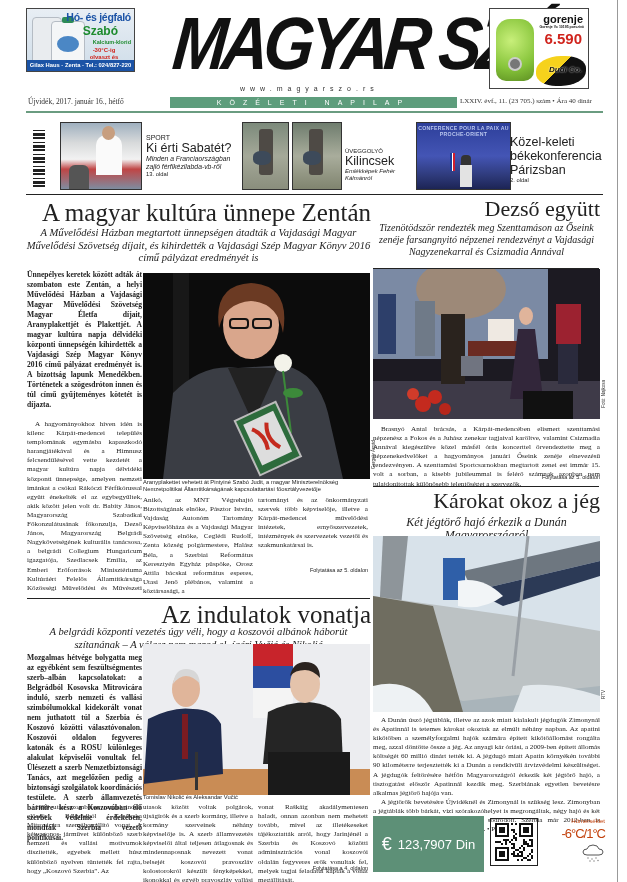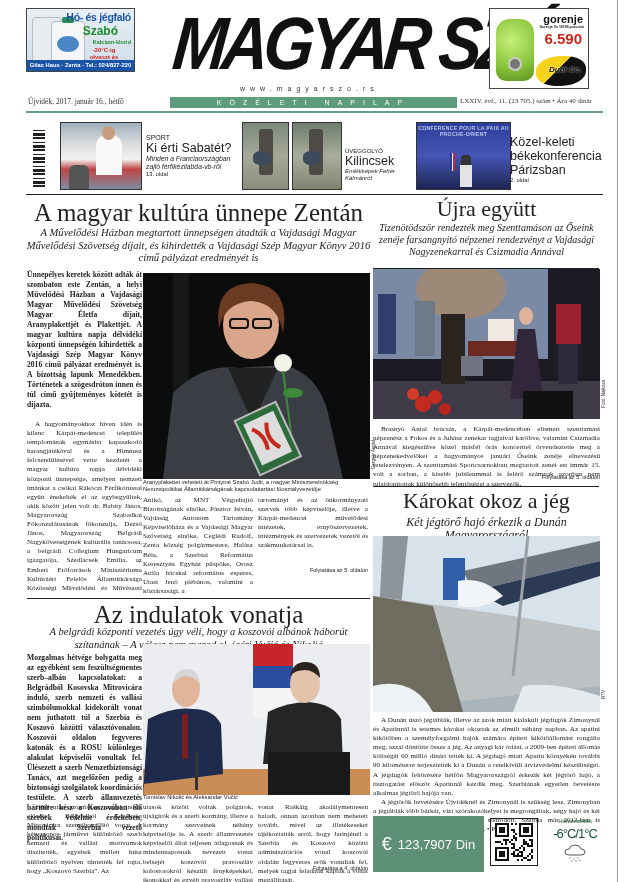--- a/index.html
+++ b/index.html
@@ -56,21 +56,21 @@
 #teaser3-img .banner{position:absolute;left:0;top:2px;width:100%;text-align:center;font:bold 5.2px "Liberation Sans",sans-serif;color:#b9c6ee;line-height:6px;letter-spacing:.3px}
 #teaser3-img .pod{position:absolute;left:43px;top:42px;width:12px;height:22px;background:#e3e3e3}
 #teaser3-img .man{position:absolute;left:44px;top:32px;width:10px;height:12px;background:#333;border-radius:4px 4px 0 0}
 #teaser3-img .flag{position:absolute;left:33px;top:30px;width:5px;height:18px;background:linear-gradient(90deg,#1c3f9c 33%,#fff 33% 66%,#d01d2e 66%)}
 #teaser3-text{left:510px;top:135px;width:95px}
 #teaser3-text .t-title{font-size:12.5px;line-height:14px}
 #teaser-rule{left:26px;top:194px;width:577px;height:1px;background:#222}
 
 #vrule{left:617px;top:0;width:1px;height:882px;background:#999}
 
-.hl{font-family:"Liberation Serif",serif;color:#222;text-align:center;font-weight:normal}
+.hl{font-family:"Liberation Serif",serif;color:#222;text-align:right;font-weight:normal}
 .dek{font:italic 10.6px "Liberation Serif",serif;color:#222;text-align:center;line-height:12.5px}
 #h1{left:26px;top:198px;width:345px;font-size:25px;line-height:30px}
 #h1-dek{left:26px;top:227px;width:345px}
 .body{font:7.1px "Liberation Serif",serif;color:#222;line-height:9.1px;text-align:justify}
 .body p{text-indent:8px}
 #a1-lead{left:27px;top:270px;width:115px;font-weight:bold;font-size:7.6px;line-height:10px}
 #a1-col1{left:27px;top:420px;width:115px;height:172px;overflow:hidden}
 #a1-photo{left:143px;top:273px;width:227px;height:206px;background:#111}
 #a1-caption{left:143px;top:479px;width:227px;font:5.8px "Liberation Sans",sans-serif;line-height:7.3px;color:#222}
 #a1-col2{left:143px;top:496px;width:110px}
@@ -96,21 +96,21 @@
 #a3-cont{left:373px;top:474px;width:227px}
 #r-rule2{left:373px;top:486px;width:226px;height:1px;background:#222}
 #h4{left:373px;top:488px;width:227px;font-size:22px;line-height:26px}
 #h4-dek{left:373px;top:516px;width:227px;font-size:12px}
 #a4-photo{left:373px;top:536px;width:227px;height:176px;background:#c9d6e1}
 #a4-body{left:373px;top:716px;width:227px}
 
 #euro-box{left:373px;top:816px;width:111px;height:56px;background:#5d9077;color:#fff;font:13px "Liberation Sans",sans-serif;display:flex;align-items:center;justify-content:center;gap:6px}
 #euro-box .eur{font-size:18px}
 #qr{left:490px;top:818px;width:48px;height:48px;border:1px solid #222;padding:4px}
-#weather{left:545px;top:818px;width:60px;text-align:center;color:#14532d}
+#weather{left:545px;top:818px;width:60px;text-align:right;color:#c2410c}
 #weather .lbl{font:6px "Liberation Sans",sans-serif}
 #weather .tmp{font:13px "Liberation Sans",sans-serif;letter-spacing:-1px;margin-top:2px}
 #weather svg{margin-top:3px}
 .credit{font:4.5px "Liberation Sans",sans-serif;color:#333;writing-mode:vertical-rl;transform:rotate(180deg)}
 </style>
 </head>
 <body>
 
 <div id="vrule" class="abs"></div>
 
@@ -262,21 +262,21 @@
     <path d="M147 32 Q150 18 162 18 Q177 18 177 34 Q170 26 162 26 Q152 26 147 32 Z" fill="#2b2420"></path>
     <rect x="125" y="108" width="82" height="43" fill="#1a1a1a"></rect>
     <rect x="52" y="108" width="3" height="38" fill="#333"></rect>
   </svg>
 </div>
 <div id="a2-caption" class="abs">Tomislav Nikolić és Aleksandar Vučić</div>
 <div id="a2-col2" class="abs body">utasok között voltak polgárok, újságírók és a szerb kormány, illetve a kormány szerveinek néhány képviselője is. A szerb államvezetés képviselői által teljesen átlagosnak és mindennaposnak nevezett vonat belsejét koszovói pravoszláv kolostorokról készült fényképekkel, ikonokkal és egyéb pravoszláv vallási motívumokkal ékesítették. A</div>
 <div id="a2-col3" class="abs body">vonat Raškáig akadálymentesen haladt, onnan azonban nem mehetett tovább, mivel az illetékeseket tájékoztatták arról, hogy Jarinjénél a Szerbia és Koszovó közötti adminisztrációs vonal koszovói oldalán fegyveres erők vonultak fel, melyek tagjai feladatul kapták a vonat megállítását.</div>
 <div id="a2-cont" class="abs cont">Folytatása a 4. oldalon</div>
 
-<h2 id="h3" class="abs hl">Újra együtt</h2>
+<h2 id="h3" class="abs hl">Dezső együtt</h2>
 <div id="h3-dek" class="abs dek">Tizenötödször rendezték meg Szenttamáson az Őseink zenéje farsangnyitó népzenei rendezvényt a Vajdasági Nagyzenekarral és Csizmadia Annával</div>
 <div id="r-rule1" class="abs"></div>
 <div id="a3-photo" class="abs">
   <svg width="227" height="150" viewBox="0 0 227 150">
     <rect width="227" height="150" fill="#1c1a22"></rect>
     <rect x="0" y="0" width="175" height="90" fill="#7b8aa4"></rect>
     <ellipse cx="88" cy="20" rx="45" ry="30" fill="#9d8978"></ellipse>
     <rect x="0" y="112" width="227" height="38" fill="#3e3a48"></rect>
     <rect x="5" y="25" width="18" height="60" fill="#2d3f6a"></rect>
     <rect x="42" y="32" width="20" height="55" fill="#6f7a88"></rect>

